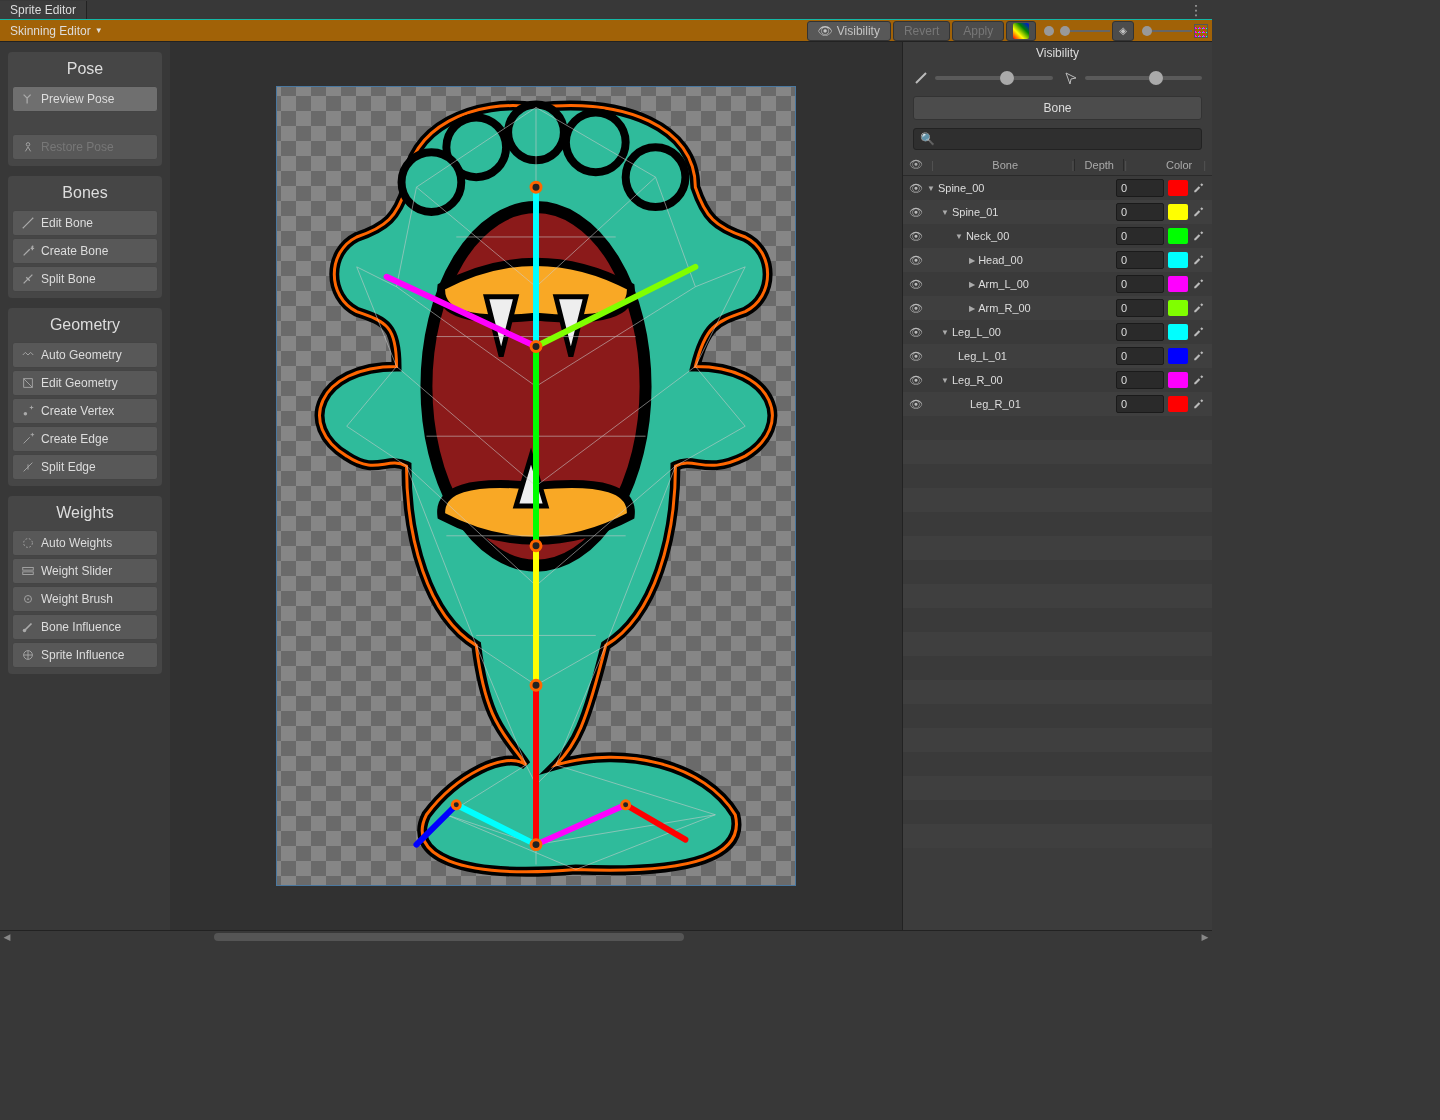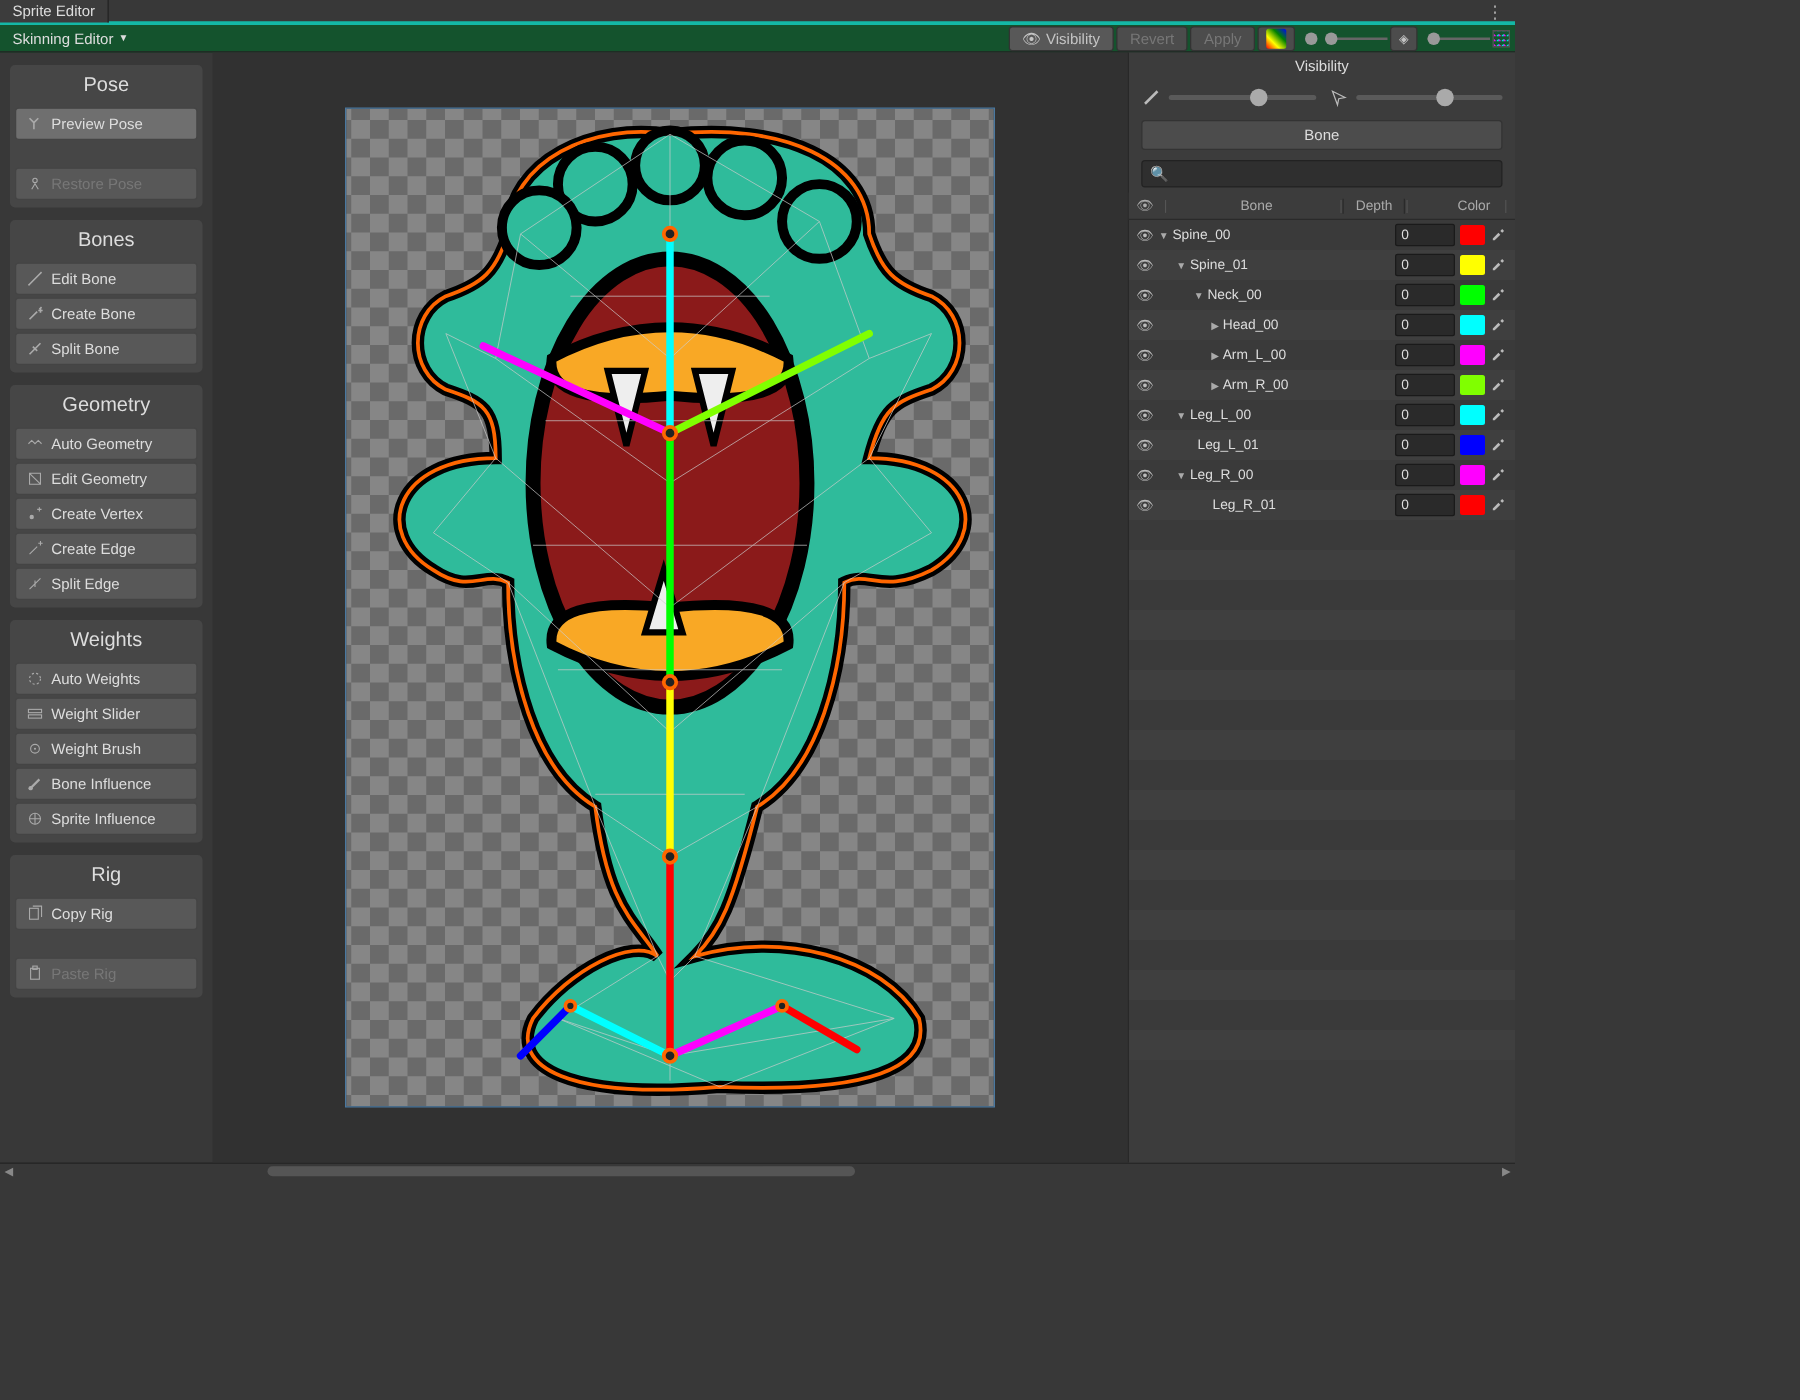--- a/index.html
+++ b/index.html
@@ -1,22 +1,22 @@
 <!DOCTYPE html>
 <html><head>
 <meta charset="utf-8">
 <style>
 * { box-sizing: border-box; margin: 0; padding: 0; font-family: Arial, sans-serif; }
 body { background: #383838; color: #c4c4c4; font-size: 12px; overflow: hidden; width: 1212px; height: 942px; }
 
-.top-bar { display: flex; align-items: center; height: 20px; background: #383838; border-bottom: 3px solid #14b8a6; }
+.top-bar { display: flex; align-items: center; height: 20px; background: #383838; border-bottom: 1px solid #14b8a6; }
 .tab { background: #3c3c3c; padding: 2px 10px; font-size: 12px; color: #ddd; border-right: 1px solid #222; }
 .top-bar .dots { margin-left: auto; margin-right: 8px; color: #aaa; font-size: 14px; letter-spacing: 1px; }
 
-.toolbar { display: flex; align-items: center; height: 22px; background: #14532d; border-bottom: 1px solid #222; padding: 0 4px; justify-content: space-between; }
+.toolbar { display: flex; align-items: center; height: 22px; background: #a16207; border-bottom: 1px solid #222; padding: 0 4px; justify-content: space-between; }
 .dropdown-label { font-size: 12px; color: #ddd; padding: 0 6px; display: flex; align-items: center; gap: 4px; }
 .dropdown-label::after { content: "▼"; font-size: 8px; }
 .toolbar-right { margin-left: auto; display: flex; align-items: center; gap: 2px; }
 .tb-btn { background: #4c4c4c; border: 1px solid #333; color: #c4c4c4; padding: 2px 10px; font-size: 12px; height: 20px; display: flex; align-items: center; gap: 4px; border-radius: 3px; }
 .tb-btn.vis { background: #585858; }
 .tb-btn.icon { padding: 2px 6px; }
 .slider-box { display: flex; align-items: center; gap: 6px; margin-left: 6px; }
 .slider-track { width: 50px; height: 2px; background: #666; position: relative; }
 .slider-knob { width: 10px; height: 10px; background: #999; border-radius: 50%; position: absolute; top: -4px; }
 .colorstrip { width: 16px; height: 16px; background: linear-gradient(45deg, red, yellow, green, blue); border-radius: 2px; }
@@ -218,37 +218,20 @@
         </div>
       <div class="tool-btn">
           <svg class="tool-icon" viewBox="0 0 16 16">
             <circle cx="8" cy="8" r="5" stroke="currentColor" fill="none"></circle>
             <path d="M8 3v10M3 8h10" stroke="currentColor"></path>
           </svg>
           <span>Sprite Influence</span>
         </div>
     </div>
 
-    <div class="section">
-      <div class="section-title">Rig</div>
-      <div class="tool-btn">
-          <svg class="tool-icon" viewBox="0 0 16 16">
-            <rect x="3" y="3" width="8" height="10" stroke="currentColor" fill="none"></rect>
-            <path d="M6 1h8v10" stroke="currentColor" fill="none"></path>
-          </svg>
-          <span>Copy Rig</span>
-        </div>
-      <div class="tool-btn disabled">
-          <svg class="tool-icon" viewBox="0 0 16 16">
-            <rect x="4" y="3" width="8" height="10" stroke="currentColor" fill="none"></rect>
-            <rect x="6" y="1" width="4" height="3" stroke="currentColor" fill="none"></rect>
-          </svg>
-          <span>Paste Rig</span>
-        </div>
-    </div>
   </div>
 
   <div class="canvas-area">
     <div class="viewport">
       <svg viewBox="0 0 520 800">
 
         <g stroke="#ff6600" stroke-width="3" fill="none">
 
           <path d="M260 20 C350 10 420 40 420 100 C430 130 440 140 470 150 C500 165 500 210 470 225 C440 235 430 240 420 280 C500 280 520 340 470 370 C430 390 420 370 400 380 C400 450 380 530 330 560 C310 640 300 660 280 680 C350 660 430 680 460 730 C470 770 420 790 300 785 C180 795 130 770 150 730 C180 690 230 665 250 680 C230 650 210 640 200 560 C150 530 130 450 130 380 C110 370 100 390 70 370 C20 340 40 280 120 280 C120 240 110 235 80 225 C50 210 50 165 80 150 C110 140 120 130 130 100 C130 40 200 10 260 20 Z" fill="#2fbb9b" stroke="#000" stroke-width="10"></path>
 

